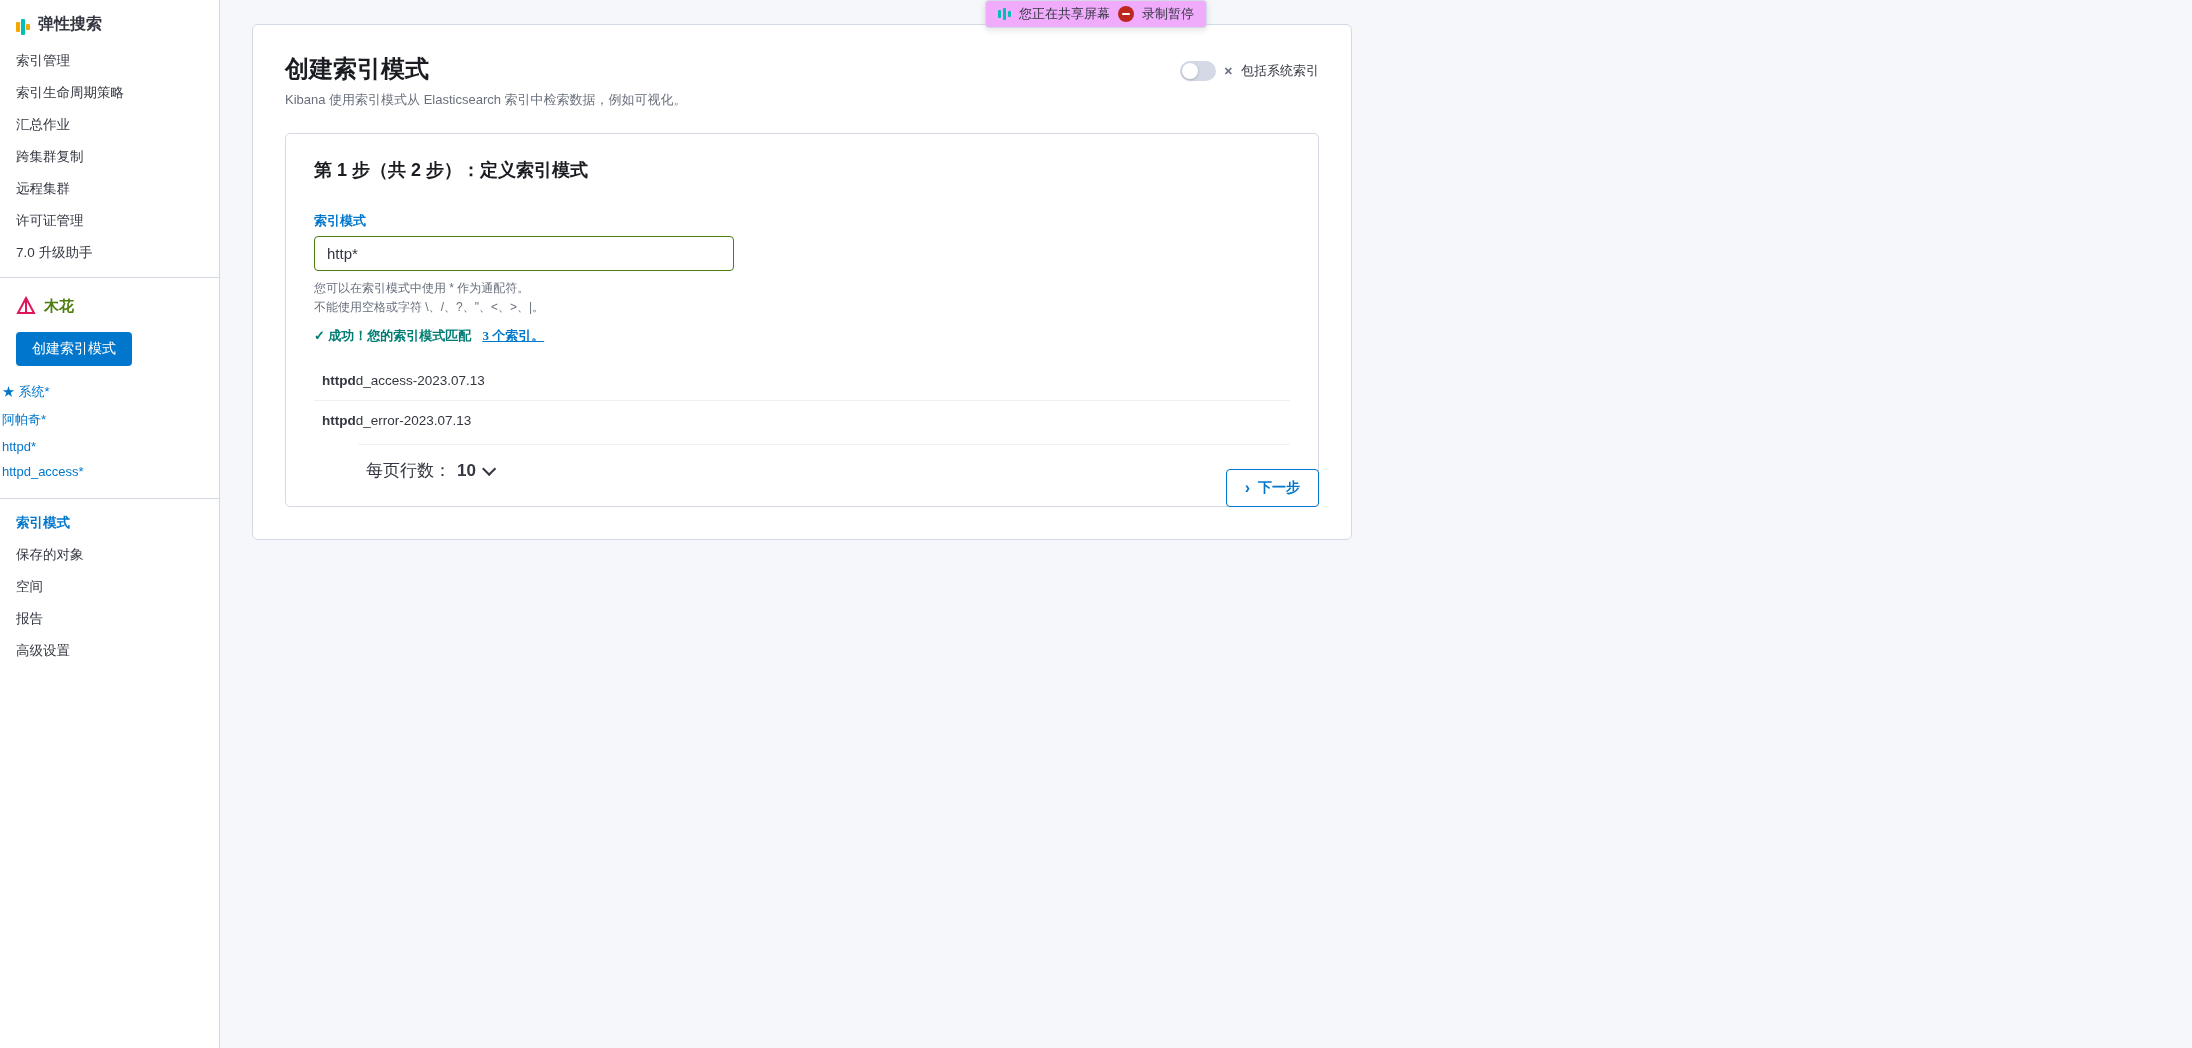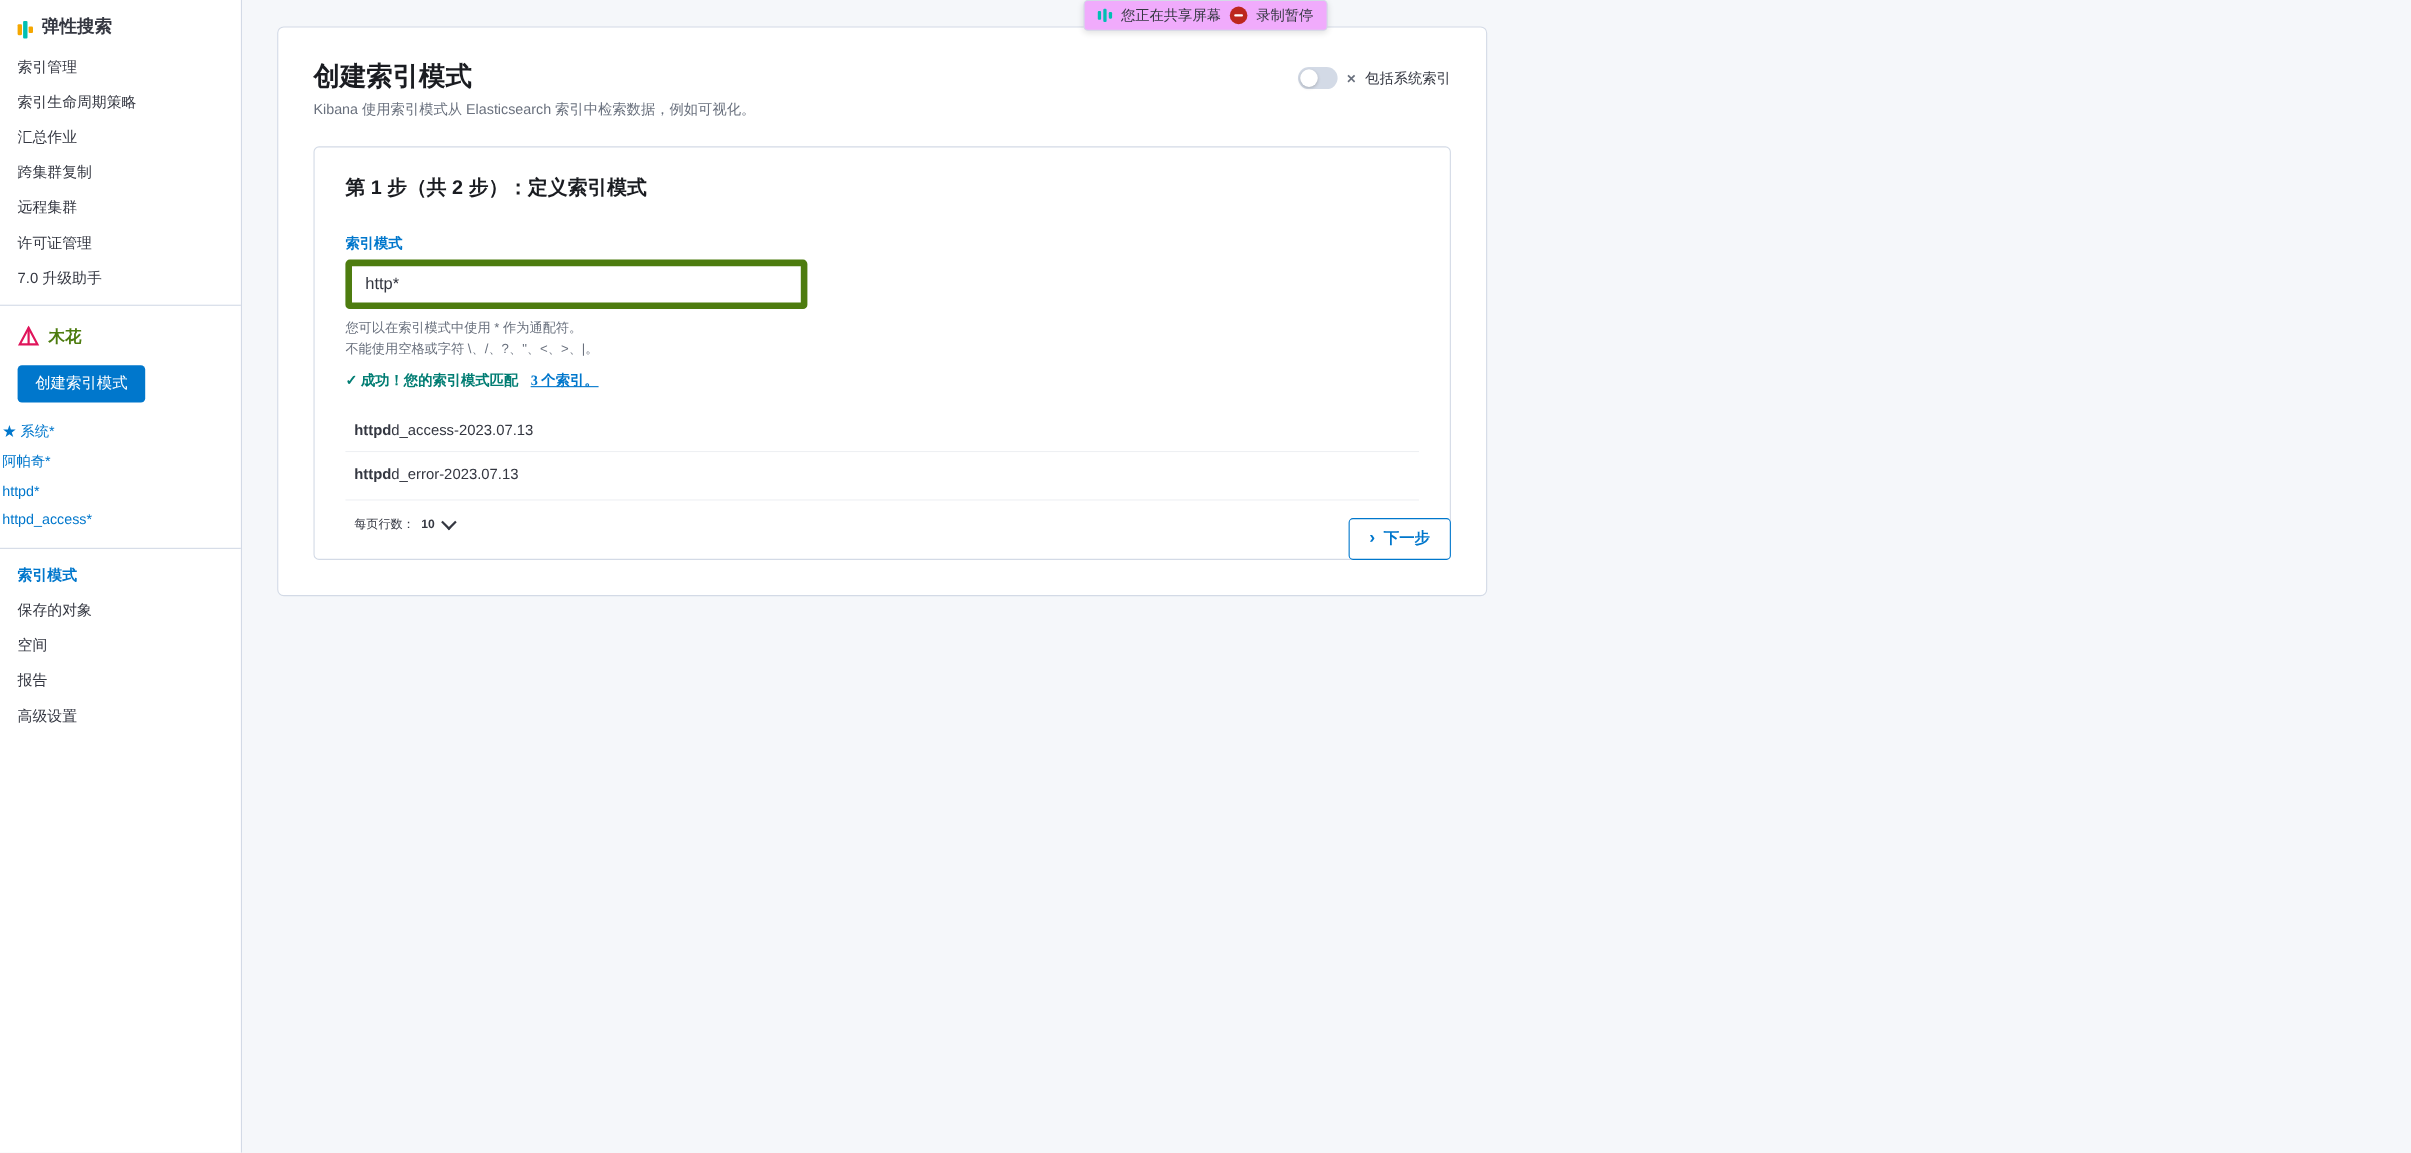--- a/index.html
+++ b/index.html
@@ -260,21 +260,21 @@
       color: #343741;
       margin-bottom: 6px;
     }
     .field-label-blue {
       color: #0077cc;
     }
 
     .index-pattern-input {
       width: 420px;
       max-width: 100%;
-      border: 6px solid #4d7c0f;
+      border: 1px solid #4d7c0f;
       border-radius: 4px;
       padding: 8px 12px;
       font-size: 15px;
       color: #343741;
       outline: none;
     }
 
     .hint-text {
       font-size: 12px;
       color: #69707d;
@@ -316,24 +316,25 @@
     }
     .results-table td .bold {
       font-weight: 700;
     }
 
     .pagination-row {
       display: flex;
       align-items: center;
       gap: 6px;
       padding: 14px 8px 0 8px;
-      font-size: 11px;
+      font-size: 17px;
       color: #343741;
       border-top: 1px solid #eef0f3;
       margin-top: 4px;
+      margin-left: 44px;
     }
     .pagination-row .page-size-label { color: #343741; }
     .pagination-row .page-size-val { font-weight: 600; }
     .chevron-down {
       display: inline-block;
       width: 10px;
       height: 10px;
       border-right: 2px solid #343741;
       border-bottom: 2px solid #343741;
       transform: rotate(45deg) translateY(-3px);

